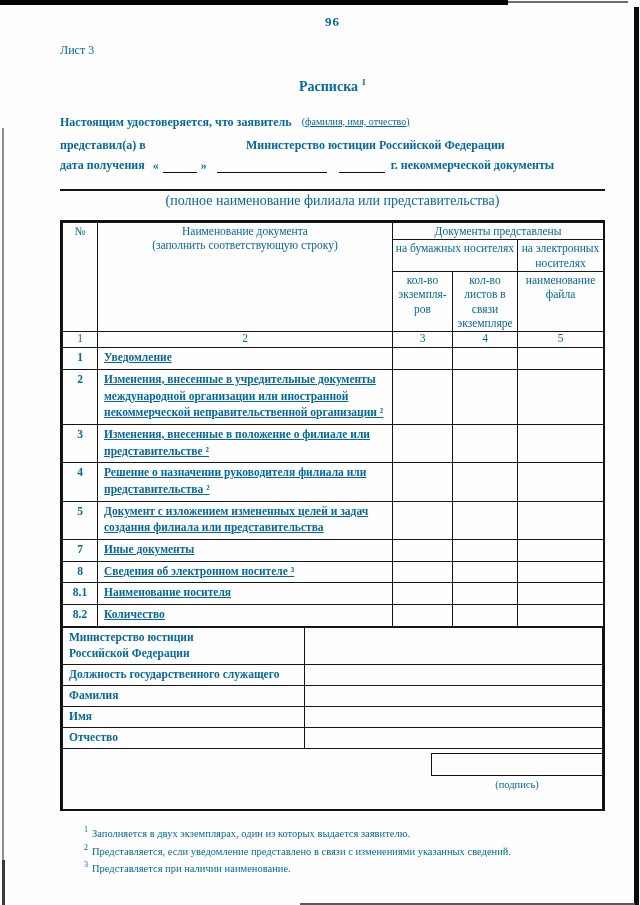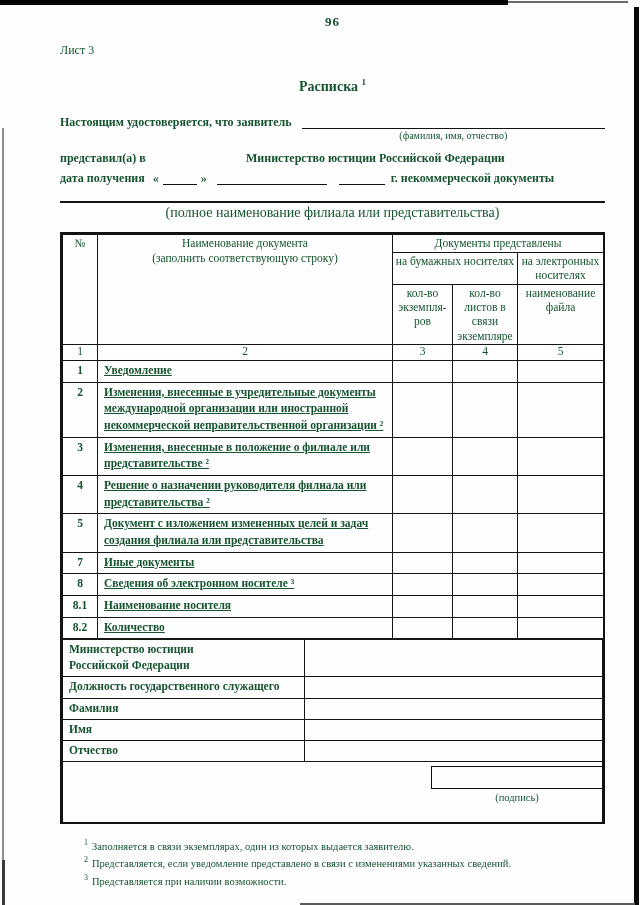--- a/index.html
+++ b/index.html
@@ -1,40 +1,40 @@
 <!DOCTYPE html>
 <html><head>
 <meta charset="utf-8">
 <style>
   * { box-sizing: border-box; margin: 0; padding: 0; }
   html, body { background: #e8e8e8; }
   .page {
     width: 640px; height: 905px; background: #fefefe; position: relative;
-    font-family: "Liberation Serif", serif; color: #14532d; overflow: hidden;
+    font-family: "Liberation Serif", serif; color: #0369a1; overflow: hidden;
     margin: 0 auto;
   }
   
   .scan-top-bar { position: absolute; top: 0; left: 0; width: 508px; height: 5px; background: #050505; }
   .scan-top-thin { position: absolute; top: 1px; left: 508px; width: 120px; height: 2px; background: #6b6b6b; }
   .scan-right-bar { position: absolute; top: 7px; right: 1px; width: 5px; height: 898px; background: #0a0a0a; }
   .scan-left-line { position: absolute; top: 128px; left: 2px; width: 2px; height: 777px; background: #8f8f8f; }
   .scan-left-dark { position: absolute; bottom: 0; left: 2px; width: 3px; height: 45px; background: #3a3a3a; }
   .scan-bottom-streak { position: absolute; bottom: 0; left: 300px; width: 335px; height: 2px; background: #5a5a5a; }
 
   .content { position: absolute; left: 60px; top: 0; width: 545px; }
 
   .page-number { text-align: center; margin-top: 14px; font-size: 13px; font-weight: bold; letter-spacing: 1px; }
   .sheet-label { text-align: left; margin-top: 13px; font-size: 12px; }
   .doc-title { text-align: center; margin-top: 19px; font-size: 14px; font-weight: bold; }
   .doc-title sup { font-size: 9px; font-weight: bold; }
 
   .intro { margin-top: 20px; font-size: 12px; font-weight: bold; }
   .intro-row { display: flex; align-items: flex-end; line-height: 1.2; }
   .row1 { align-items: flex-start; }
-  .field-wrap { flex: 1; margin-left: 10px; display: flex; flex-direction: column; }
+  .field-wrap { flex: 1; margin-left: 10px; display: flex; flex-direction: row; text-decoration: underline; }
   .fill-line { height: 14px; border-bottom: 1.5px solid #111; }
   .caption { font-size: 10px; font-weight: normal; text-align: center; padding-top: 1px; }
   .row2 { margin-top: 9px; }
   .centered-value { flex: 1; text-align: center; }
   .row3 { margin-top: 6px; }
   .q { margin: 0 4px 0 8px; }
   .q2 { margin: 0 10px 0 4px; }
   .blank { display: inline-block; border-bottom: 1.5px solid #111; height: 13px; }
   .blank-day { width: 34px; }
   .blank-month { width: 110px; margin-right: 12px; }
@@ -243,19 +243,19 @@
                 <div class="sig-box"></div>
                 <div class="sig-caption">(подпись)</div>
               </div>
             </td>
           </tr>
         </tbody>
       </table>
     </div>
 
     <div class="footnotes">
-      <div class="footnote"><sup>1</sup><span>Заполняется в связи экземплярах, один из которых выдается заявителю.</span></div>
+      <div class="footnote"><sup>1</sup><span>Заполняется в двух экземплярах, один из которых выдается заявителю.</span></div>
       <div class="footnote"><sup>2</sup><span>Представляется, если уведомление представлено в связи с изменениями указанных сведений.</span></div>
-      <div class="footnote"><sup>3</sup><span>Представляется при наличии возможности.</span></div>
+      <div class="footnote"><sup>3</sup><span>Представляется при наличии наименование.</span></div>
     </div>
 
   </div>
 </div>
 
 </body></html>

